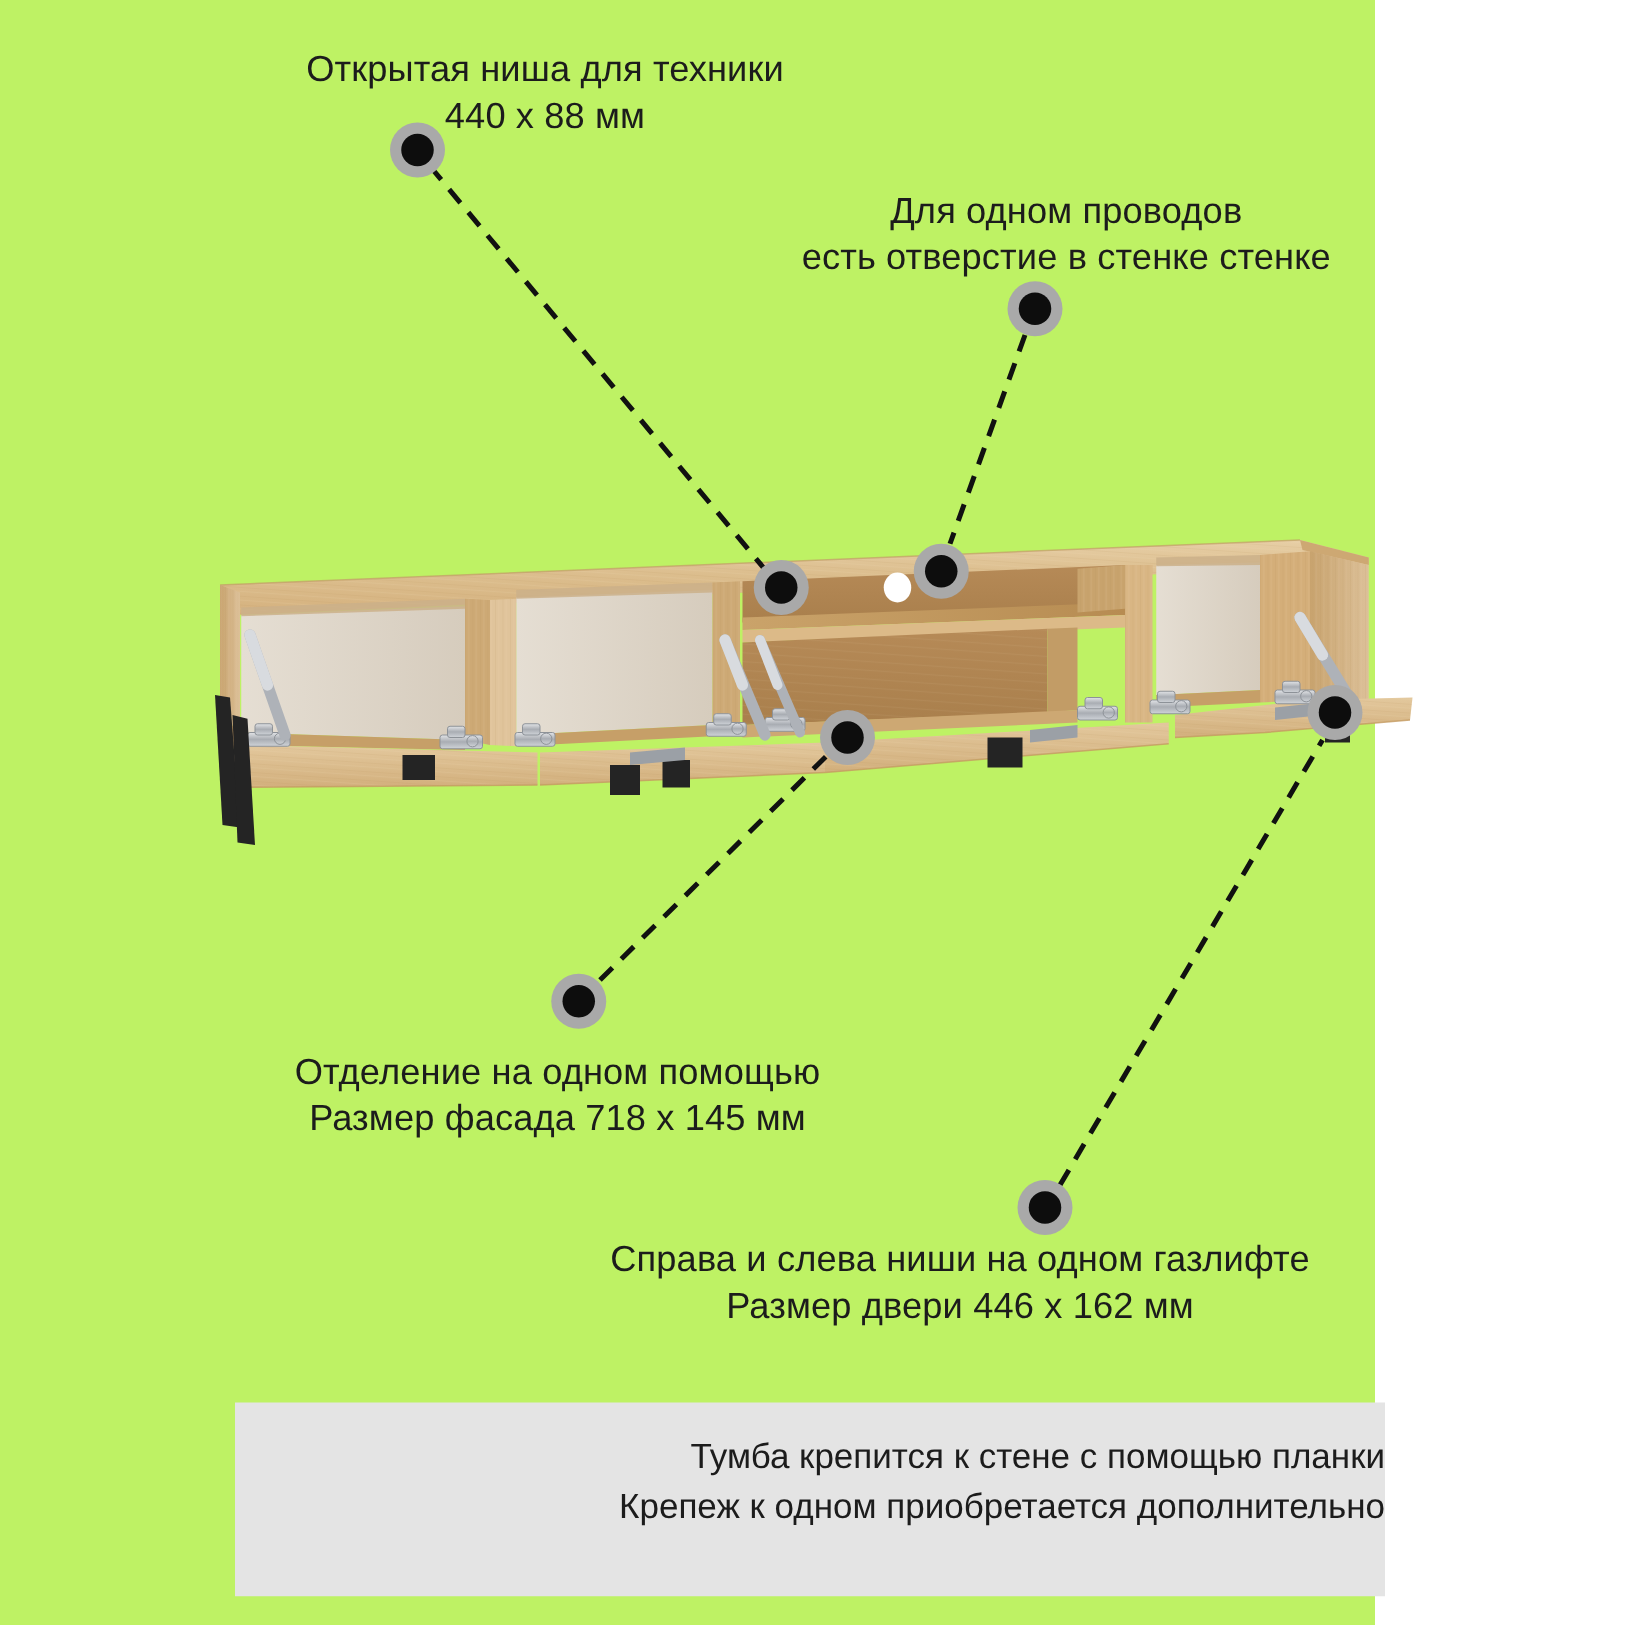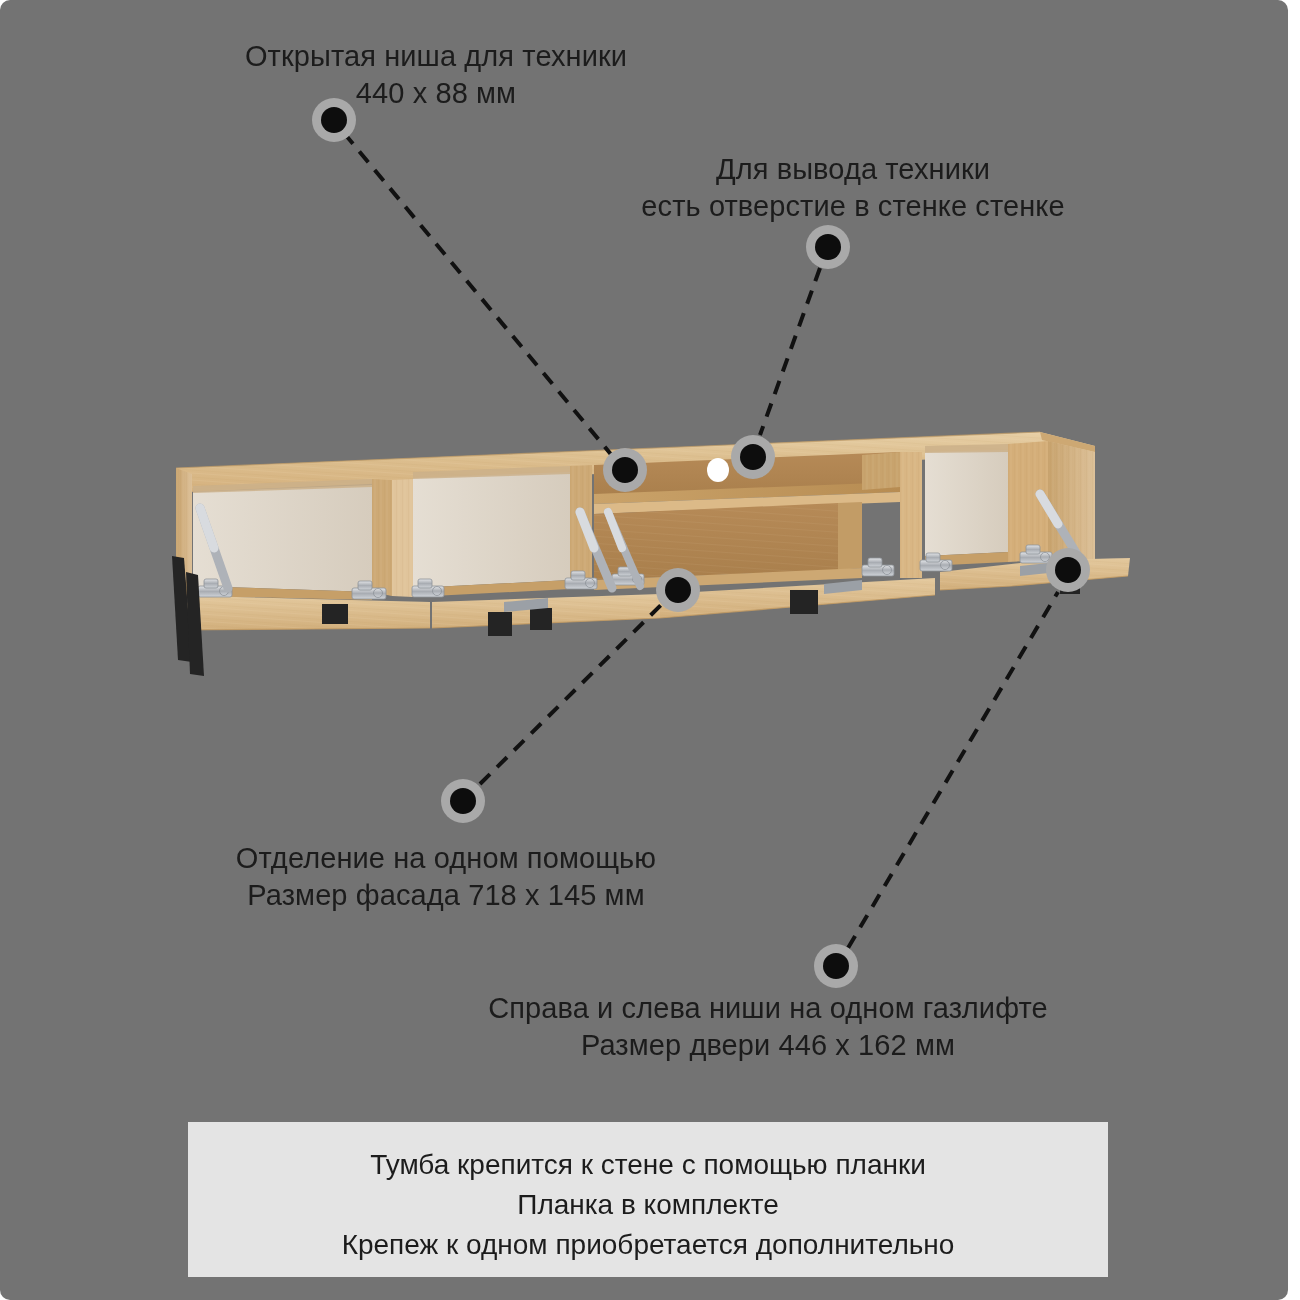--- a/index.html
+++ b/index.html
@@ -10,24 +10,23 @@
   body {
     width: 1300px;
     height: 1300px;
     font-family: "Liberation Sans", sans-serif;
     color: #1a1a1a;
     overflow: hidden;
     position: relative;
   }
   #stage {
     position: relative;
-    width: 1288px;
+    width: 1100px;
     height: 1300px;
-    background: #737373;
-    border-radius: 10px;
+    background: #bef264;
   }
   svg.layer {
     position: absolute;
     left: 0;
     top: 0;
     width: 1300px;
     height: 1300px;
     overflow: visible;
   }
   .callout {
@@ -42,21 +41,21 @@
   .callout .ln {
     display: block;
   }
   .notice {
     position: absolute;
     left: 188px;
     top: 1122px;
     width: 920px;
     height: 155px;
     background: #e4e4e4;
-    text-align: center;
+    text-align: right;
     font-size: 28px;
     line-height: 1.42;
     color: #1c1c1c;
     box-sizing: border-box;
     padding-top: 23px;
   }
   .notice .ln {
     display: block;
   }
 </style>
@@ -342,33 +341,32 @@
       <circle cx="1068" cy="570" r="13" fill="#0d0d0d"></circle>
     </g>
   </svg>
 
   <div class="callout" style="left:216px; top:38px; width:440px;">
     <span class="ln">Открытая ниша для техники</span>
     <span class="ln">440 x 88 мм</span>
   </div>
 
   <div class="callout" style="left:598px; top:151px; width:510px;">
-    <span class="ln">Для вывода техники</span>
+    <span class="ln">Для одном проводов</span>
     <span class="ln">есть отверстие в стенке стенке</span>
   </div>
 
   <div class="callout" style="left:196px; top:840px; width:500px;">
     <span class="ln">Отделение на одном помощью</span>
     <span class="ln">Размер фасада 718 x 145 мм</span>
   </div>
 
   <div class="callout" style="left:448px; top:990px; width:640px;">
     <span class="ln">Справа и слева ниши на одном газлифте</span>
     <span class="ln">Размер двери 446 x 162 мм</span>
   </div>
 
   <div class="notice">
     <span class="ln">Тумба крепится к стене с помощью планки</span>
-    <span class="ln">Планка в комплекте</span>
     <span class="ln">Крепеж  к одном приобретается дополнительно</span>
   </div>
 
 </div>
 
 </body></html>

